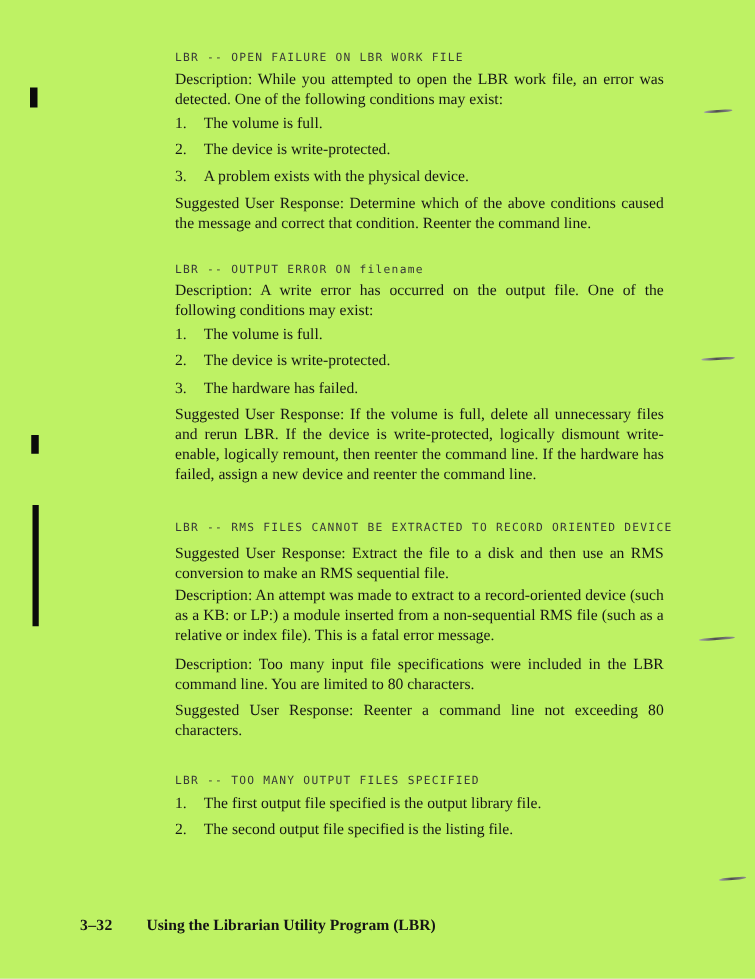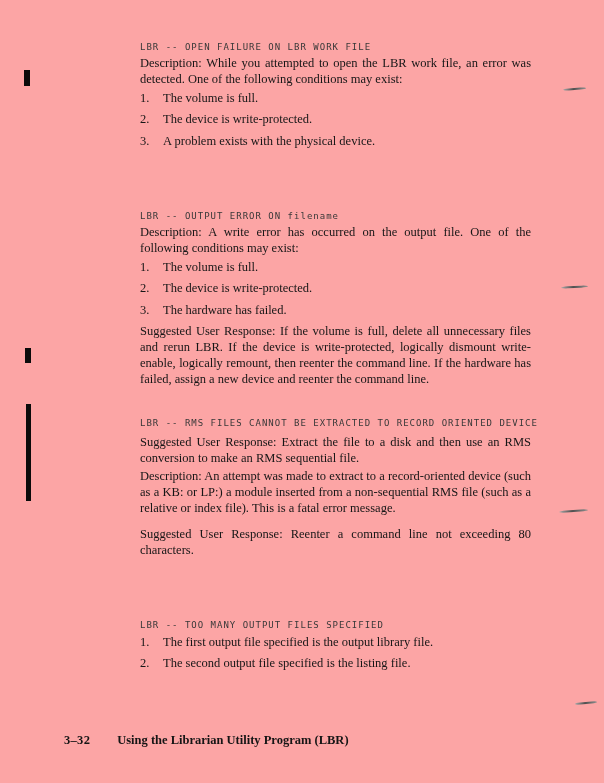--- a/index.html
+++ b/index.html
@@ -1,21 +1,21 @@
 <!DOCTYPE html>
 <html><head>
 <meta charset="utf-8">
 <style>
   html, body { margin: 0; padding: 0; background: #e8e8e8; }
   .page {
     position: relative;
     width: 604px;
     height: 783px;
     margin: 0 auto;
-    background: #fca5a5;
+    background: #bef264;
     font-family: "Liberation Serif", serif;
     color: #1a1a1a;
     overflow: hidden;
   }
   .msg { position: absolute; left: 140px; width: 391px; }
   .s1 { top: 42px; }
   .s2 { top: 211px; }
   .s3 { top: 418px; }
   .s4 { top: 521px; }
   .s5 { top: 620px; }
@@ -98,20 +98,21 @@
       </div>
       <div class="li">
         <span class="num">2.</span>
         <span class="li-text">The device is write-protected.</span>
       </div>
       <div class="li">
         <span class="num">3.</span>
         <span class="li-text">A problem exists with the physical device.</span>
       </div>
     </div>
+    <p class="para resp">Suggested User Response: Determine which of the above conditions caused the message and correct that condition. Reenter the command line.</p>
   </section>
 
   <section class="msg s2">
     <div class="code">LBR -- OUTPUT ERROR ON filename</div>
     <p class="para desc">Description: A write error has occurred on the output file. One of the following conditions may exist:</p>
     <div class="list">
       <div class="li">
         <span class="num">1.</span>
         <span class="li-text">The volume is full.</span>
       </div>
@@ -127,20 +128,21 @@
     <p class="para resp">Suggested User Response: If the volume is full, delete all unnecessary files and rerun LBR. If the device is write-protected, logically dismount write-enable, logically remount, then reenter the command line. If the hardware has failed, assign a new device and reenter the command line.</p>
   </section>
 
   <section class="msg s3">
     <div class="code">LBR -- RMS FILES CANNOT BE EXTRACTED TO RECORD ORIENTED DEVICE</div>
     <p class="para resp">Suggested User Response: Extract the file to a disk and then use an RMS conversion to make an RMS sequential file.</p>
     <p class="para desc">Description: An attempt was made to extract to a record-oriented device (such as a KB: or LP:) a module inserted from a non-sequential RMS file (such as a relative or index file). This is a fatal error message.</p>
   </section>
 
   <section class="msg s4">
+    <p class="para desc">Description: Too many input file specifications were included in the LBR command line. You are limited to 80 characters.</p>
     <p class="para resp">Suggested User Response: Reenter a command line not exceeding 80 characters.</p>
   </section>
 
   <section class="msg s5">
     <div class="code">LBR -- TOO MANY OUTPUT FILES SPECIFIED</div>
     <div class="list">
       <div class="li">
         <span class="num">1.</span>
         <span class="li-text">The first output file specified is the output library file.</span>
       </div>

